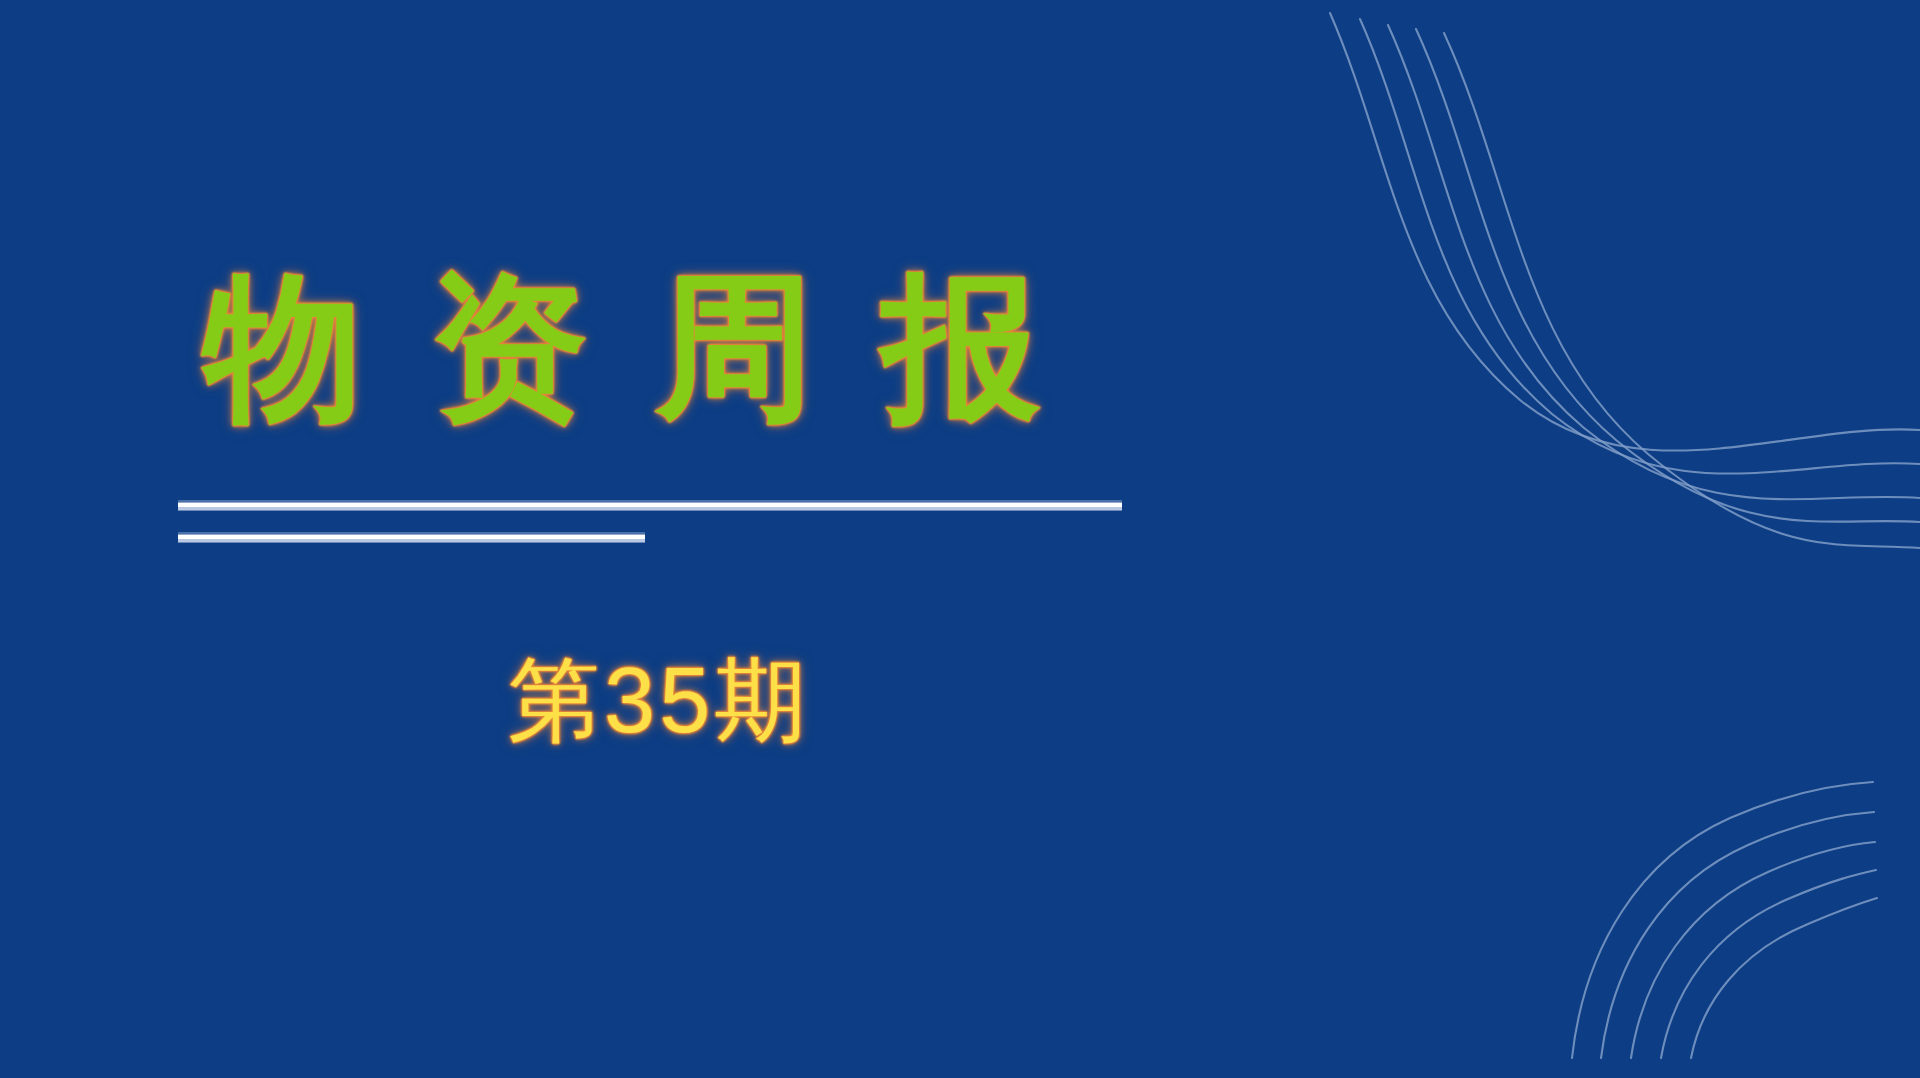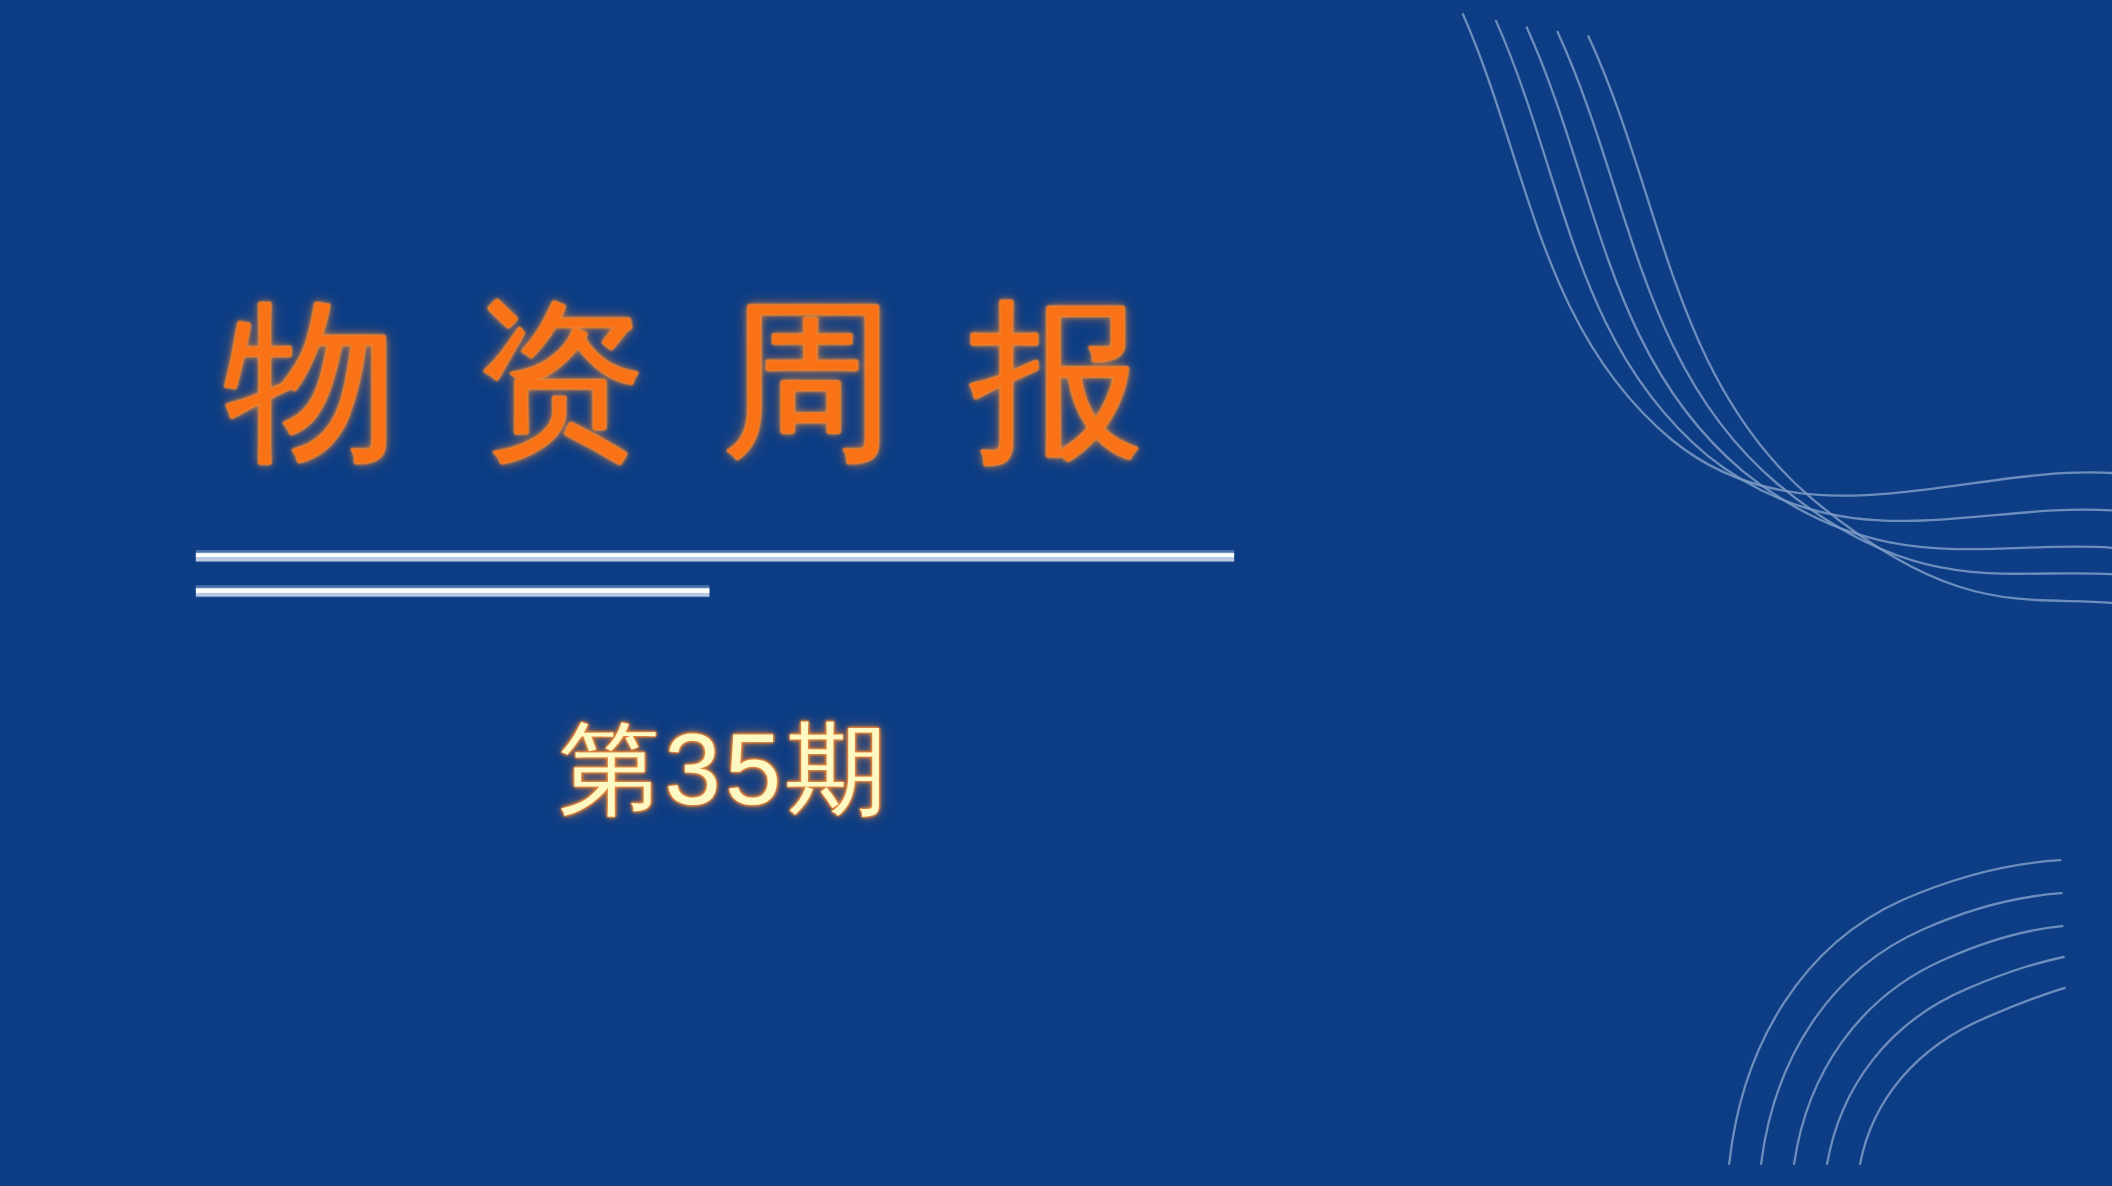--- a/index.html
+++ b/index.html
@@ -41,22 +41,22 @@
     position: absolute;
     left: 178px;
     top: 268px;
     width: 1000px;
   }
 
   #main-title {
     font-size: 158px;
     line-height: 1.0;
     letter-spacing: 68px;
-    font-weight: 400;
-    color: #f97316;
+    font-weight: 700;
+    color: #84cc16;
     margin: 0 0 0 26px;
     white-space: nowrap;
     text-shadow:
        0 0  1px #e8863a,
        1px 0 2px #e8863a,
       -1px 0 2px #e8863a,
        0  1px 2px #e8863a,
        0 -1px 2px #e8863a,
        0 0  7px rgba(232,134,58,0.95),
        0 0 14px rgba(232,134,58,0.55);
@@ -93,21 +93,21 @@
 
   
   #subtitle {
     position: absolute;
     left: 508px;
     top: 648px;
     font-size: 92px;
     line-height: 1.15;
     letter-spacing: 4px;
     font-weight: 500;
-    color: #fef9c3;
+    color: #fde047;
     white-space: nowrap;
     text-shadow:
        0 0  1px #e8863a,
        1px 0 2px #e8863a,
       -1px 0 2px #e8863a,
        0  1px 2px #e8863a,
        0 -1px 2px #e8863a,
        0 0  7px rgba(232,134,58,0.95),
        0 0 14px rgba(232,134,58,0.5);
   }

